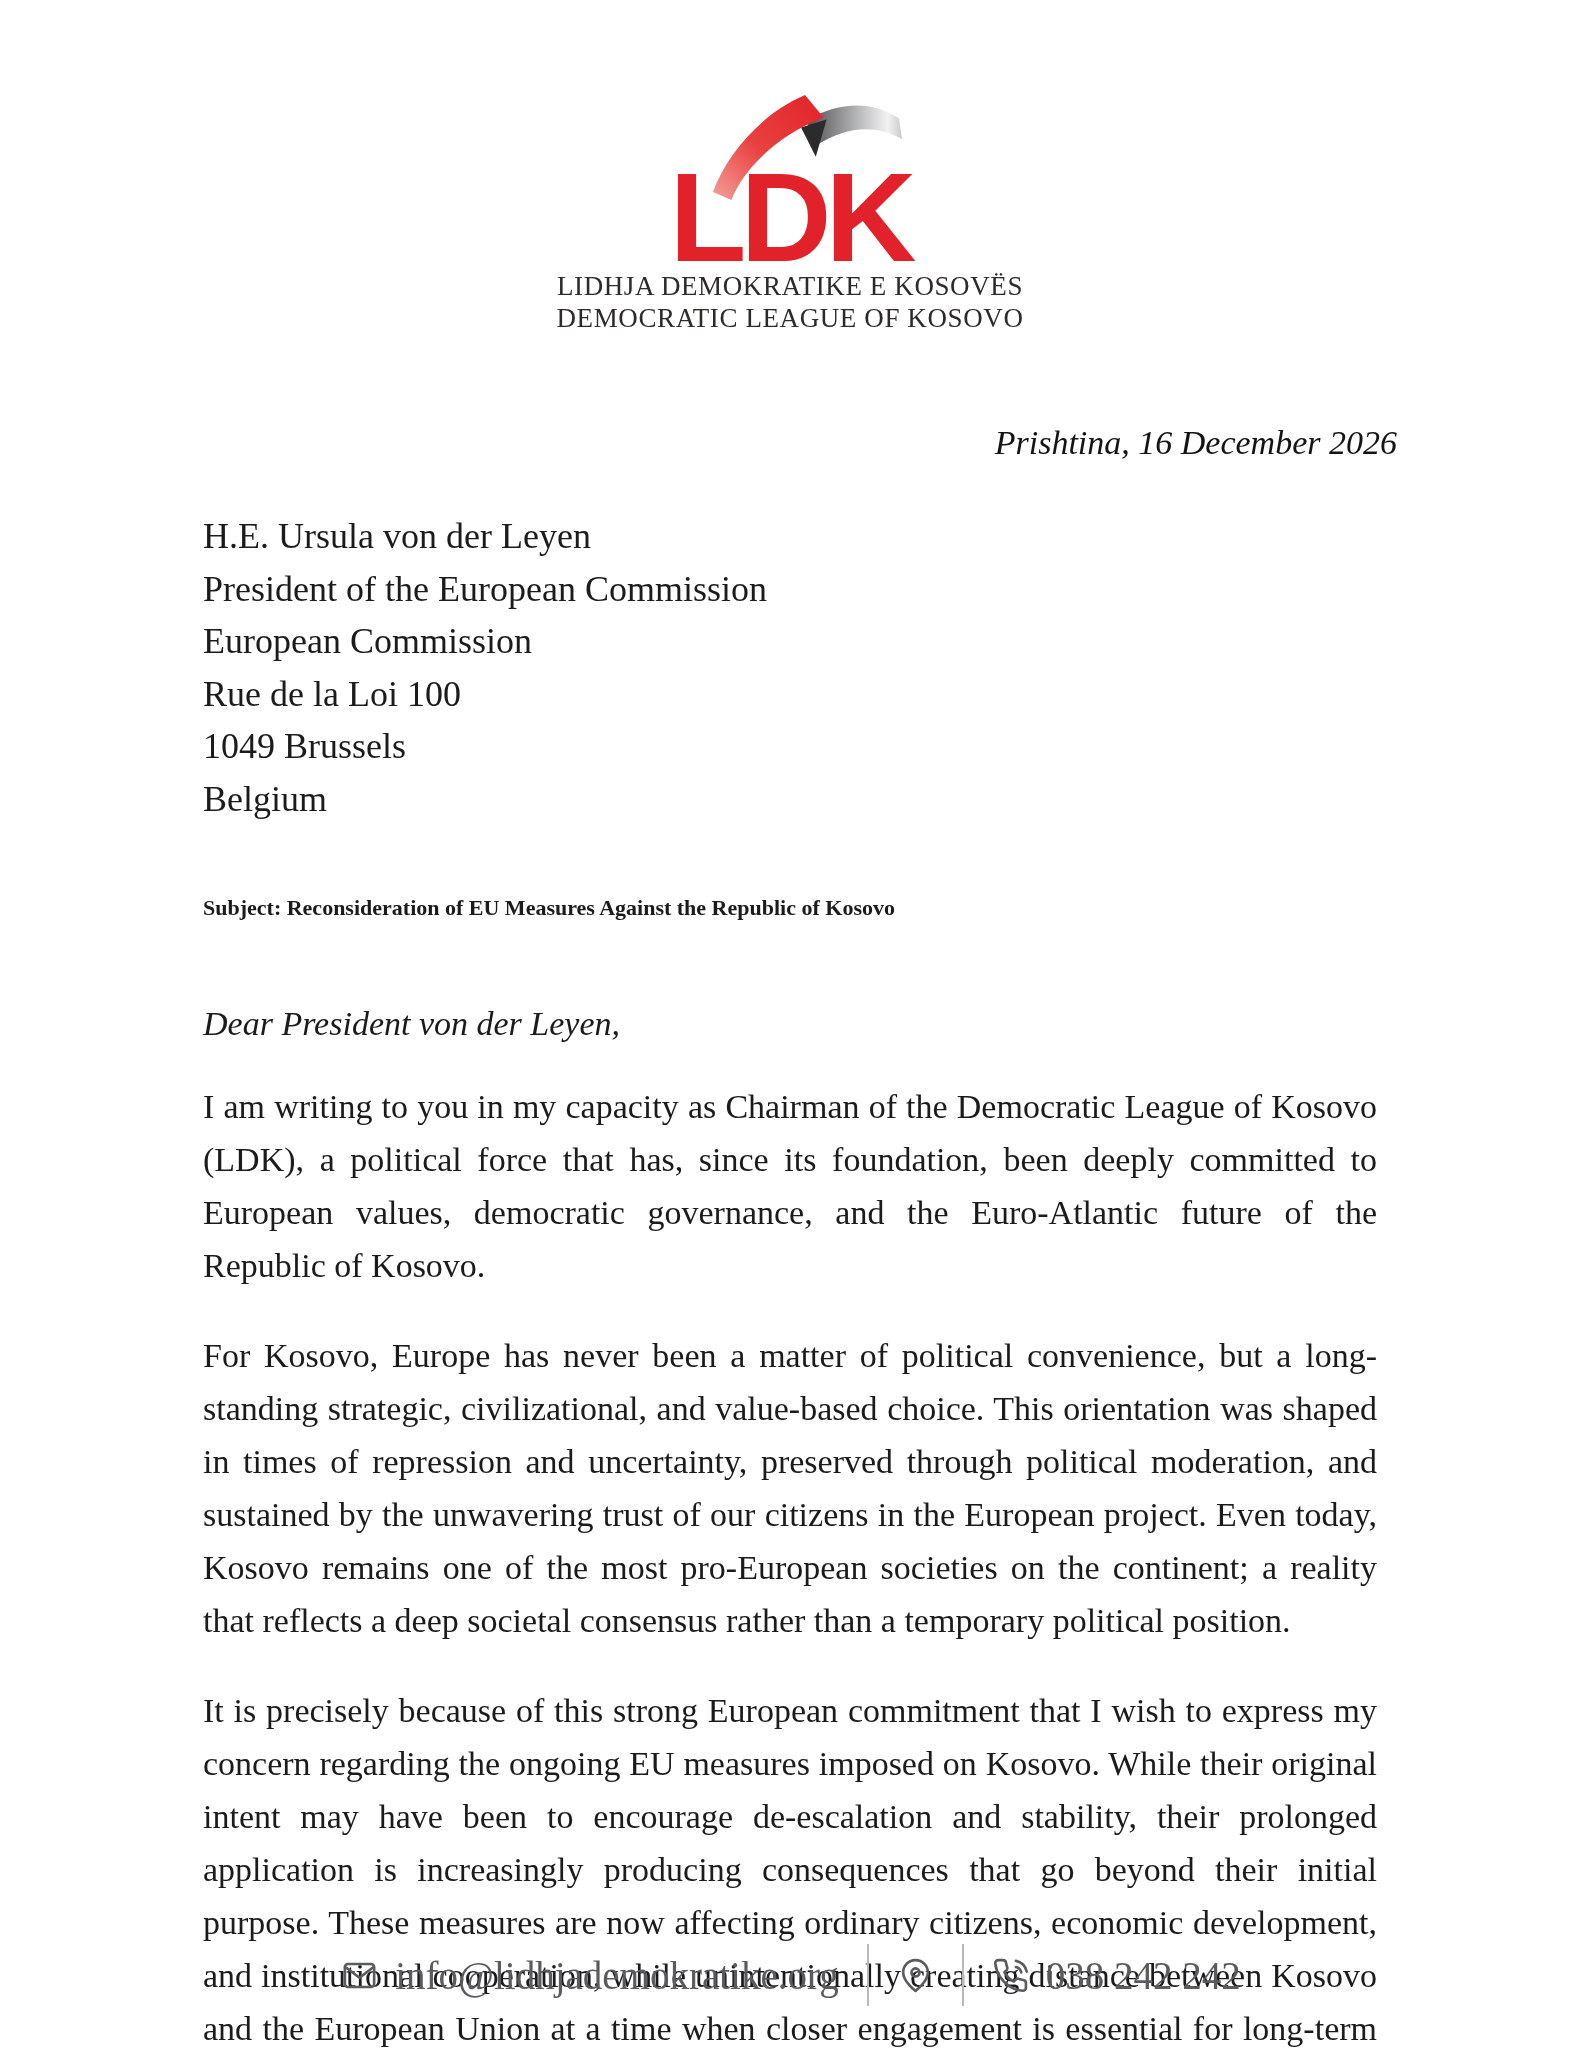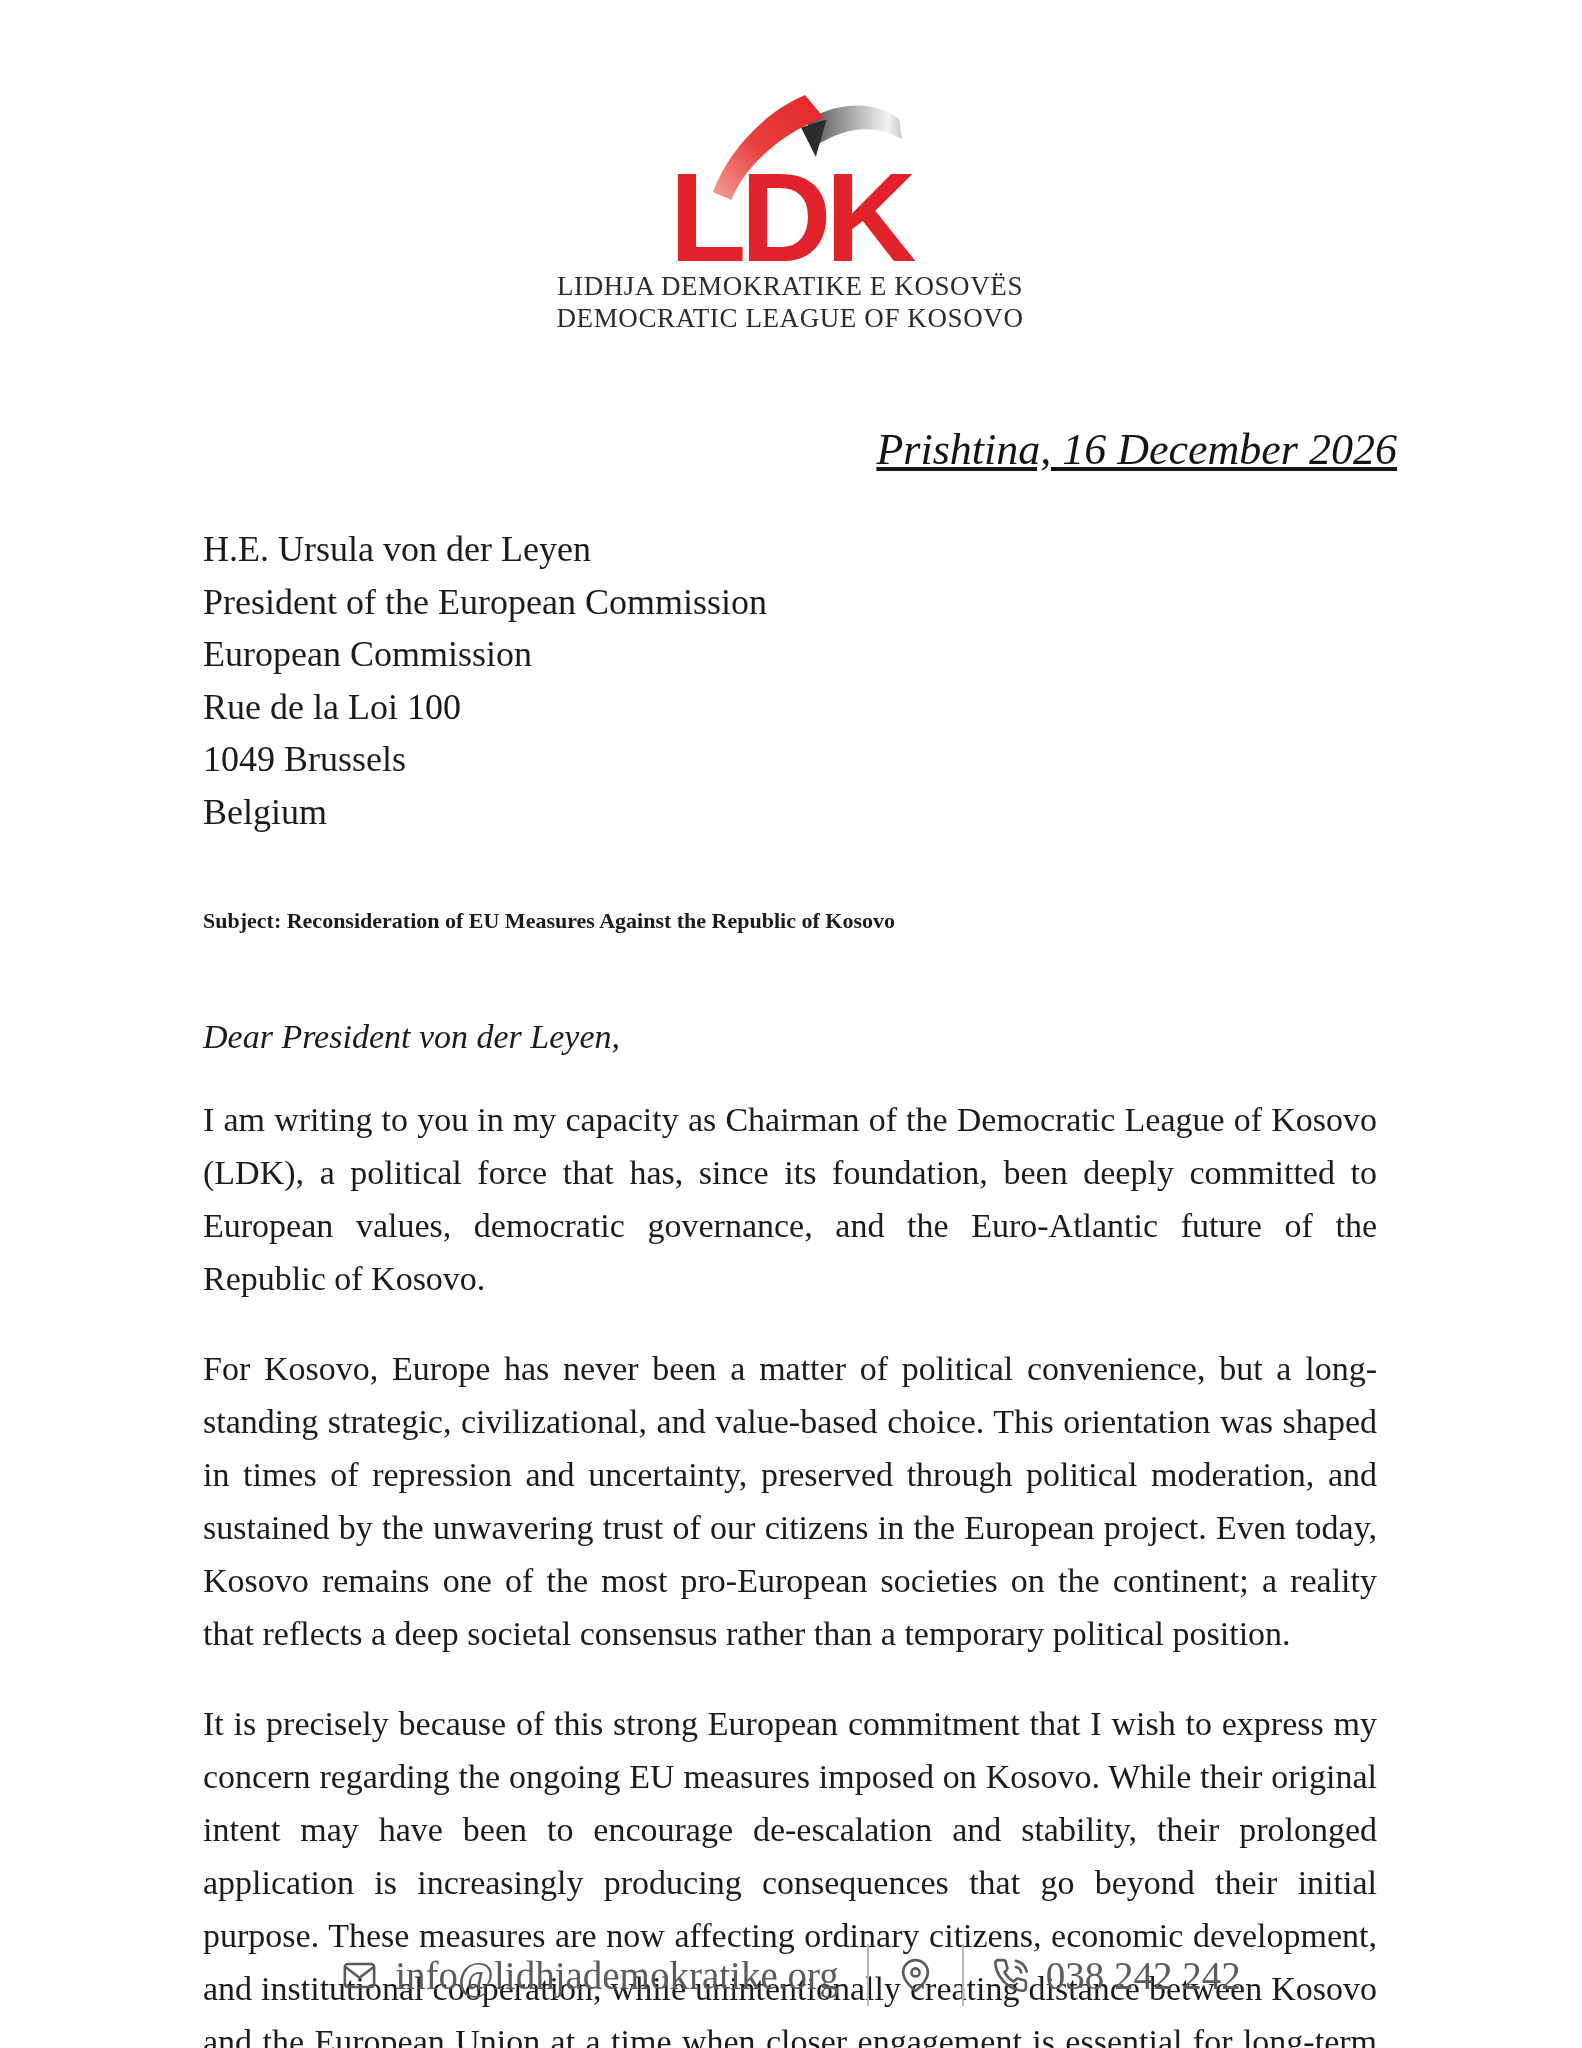--- a/index.html
+++ b/index.html
@@ -43,23 +43,22 @@
     letter-spacing:0.6px;
     color:#2c2b2a;
     white-space:nowrap;
   }
   
   .dateline{
     margin-top:90px;
     margin-right:-20px;
     text-align:right;
     font-style:italic;
-    font-size:44px;
+    font-size:34px;
     color:#141414;
-    text-decoration:underline;
   }
   .recipient{
     margin-top:48px;
     font-size:36px;
     line-height:52.5px;
   }
   .subject{
     margin-top:70px;
     font-weight:bold;
     font-size:22px;

